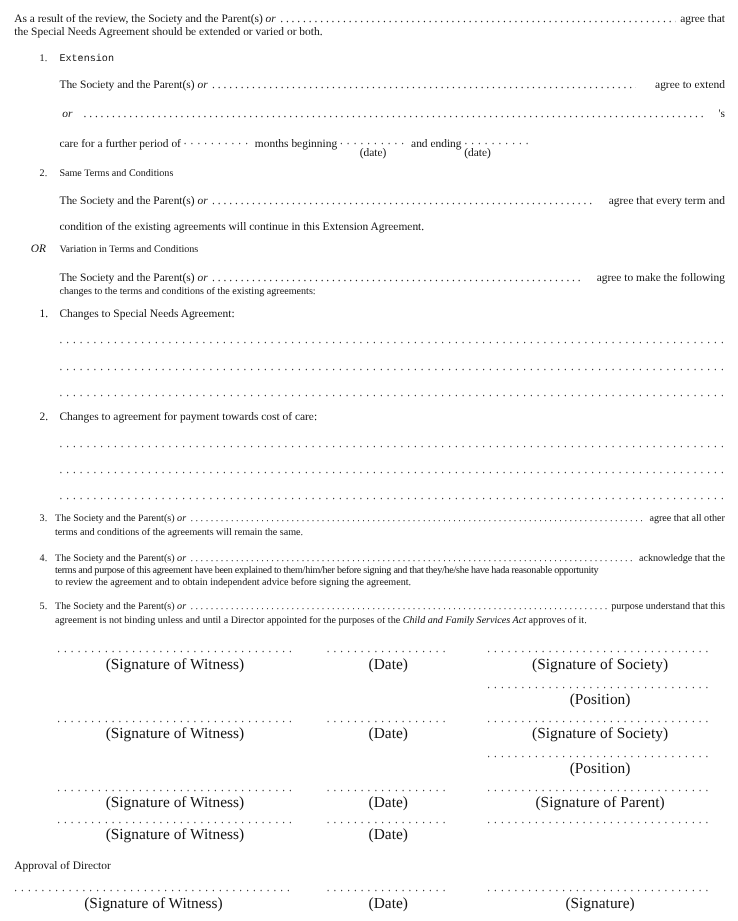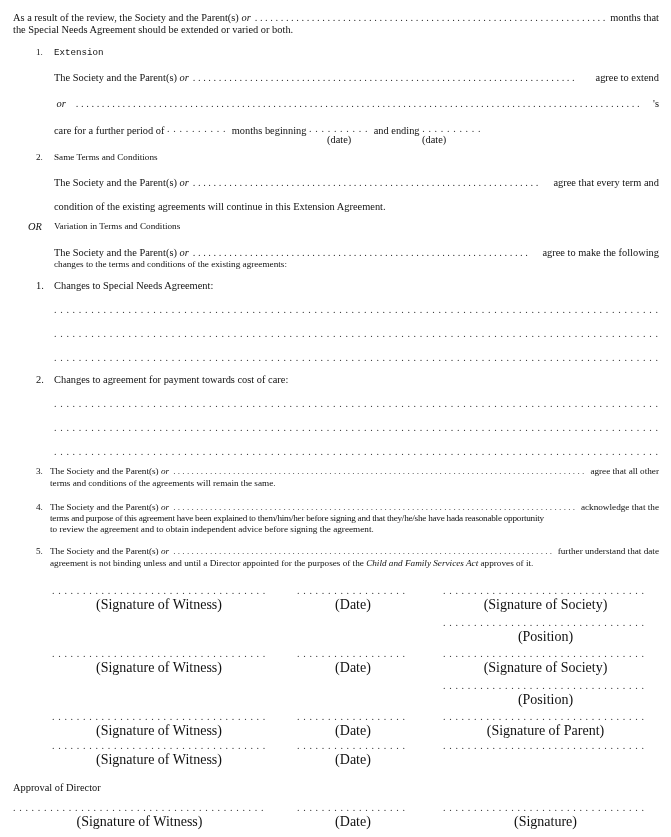--- a/index.html
+++ b/index.html
@@ -19,21 +19,21 @@
   .sig .fill { position: relative; display: block; height: 12px; }
   .sig .lbl { display: block; font-size: 14px; margin-top: 0px; }
   .num { position: absolute; }
 </style>
 </head>
 <body>
 
 <div class="line" style="left:13px; right:12px; top:12px;">
   <span>As a result of the review, the Society and the Parent(s)</span>&nbsp;<span class="it">or</span>
   <span class="dots"></span>
-  <span>months that</span>
+  <span>agree that</span>
 </div>
 <div class="abs" style="left:13px; top:24px;">the Special Needs Agreement should be extended or varied or both.</div>
 
 <div class="num small" style="left:36px; top:47px;">1.</div>
 <div class="abs small" style="left:54px; top:47px;font-family:Liberation Mono, monospace;">Extension</div>
 
 <div class="line" style="left:54px; right:12px; top:72px;">
   <span>The Society and the Parent(s)</span>&nbsp;<span class="it">or</span>
   <span class="dots"></span>
   <span style="margin-left:14px;">agree to extend</span>
@@ -98,21 +98,21 @@
   <span class="dots"></span>
   <span>acknowledge that the</span>
 </div>
 <div class="abs small" style="left:50px; top:513px; letter-spacing:-0.25px;">terms and purpose of this agreement have been explained to them/him/her before signing and that they/he/she have hada reasonable opportunity</div>
 <div class="abs small" style="left:50px; top:524px;">to review the agreement and to obtain independent advice before signing the agreement.</div>
 
 <div class="num small" style="left:36px; top:546px;">5.</div>
 <div class="line small" style="left:50px; right:12px; top:546px;">
   <span>The Society and the Parent(s)</span>&nbsp;<span class="it">or</span>
   <span class="dots"></span>
-  <span>further understand that date</span>
+  <span>purpose understand that this</span>
 </div>
 <div class="abs small" style="left:50px; top:558px;">
   <span>agreement is not binding unless and until a Director appointed for the purposes of the</span>
   <span class="it">Child and Family Services Act</span>
   <span>approves of it.</span>
 </div>
 
 <div class="sig" style="left:52px; top:585px; width:214px;">
   <span class="fill"></span>
   <span class="lbl">(Signature of Witness)</span>

